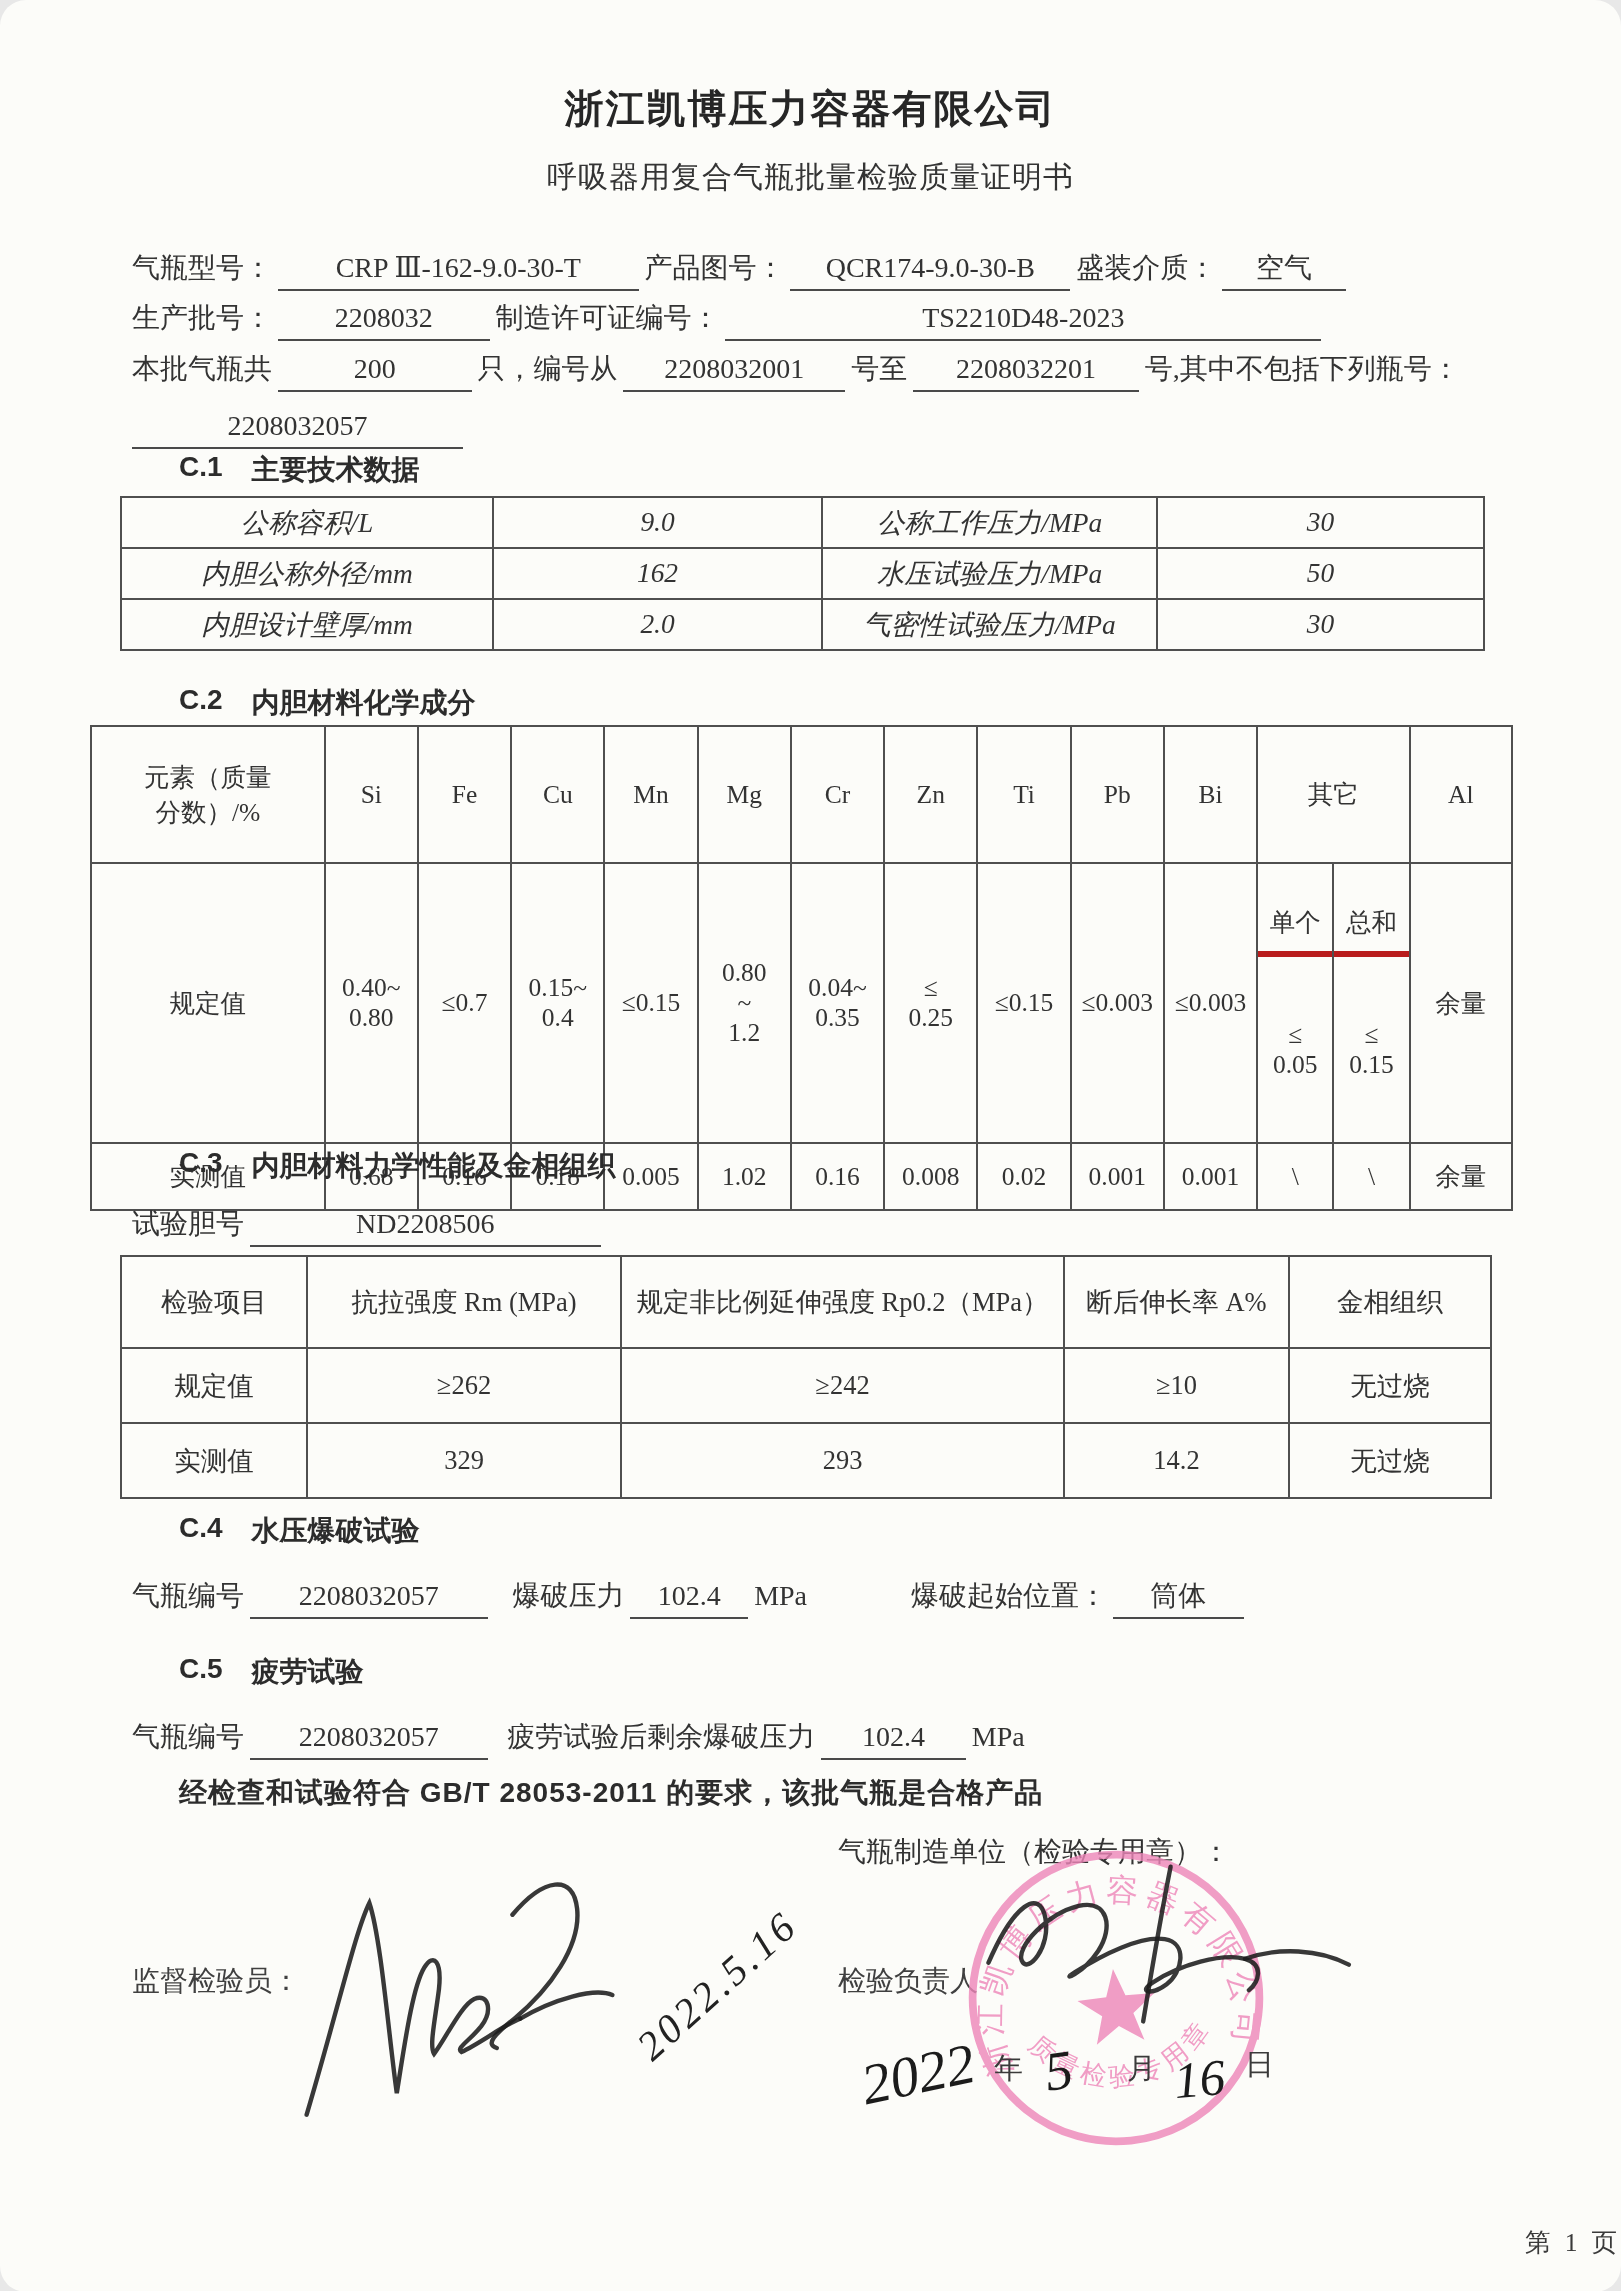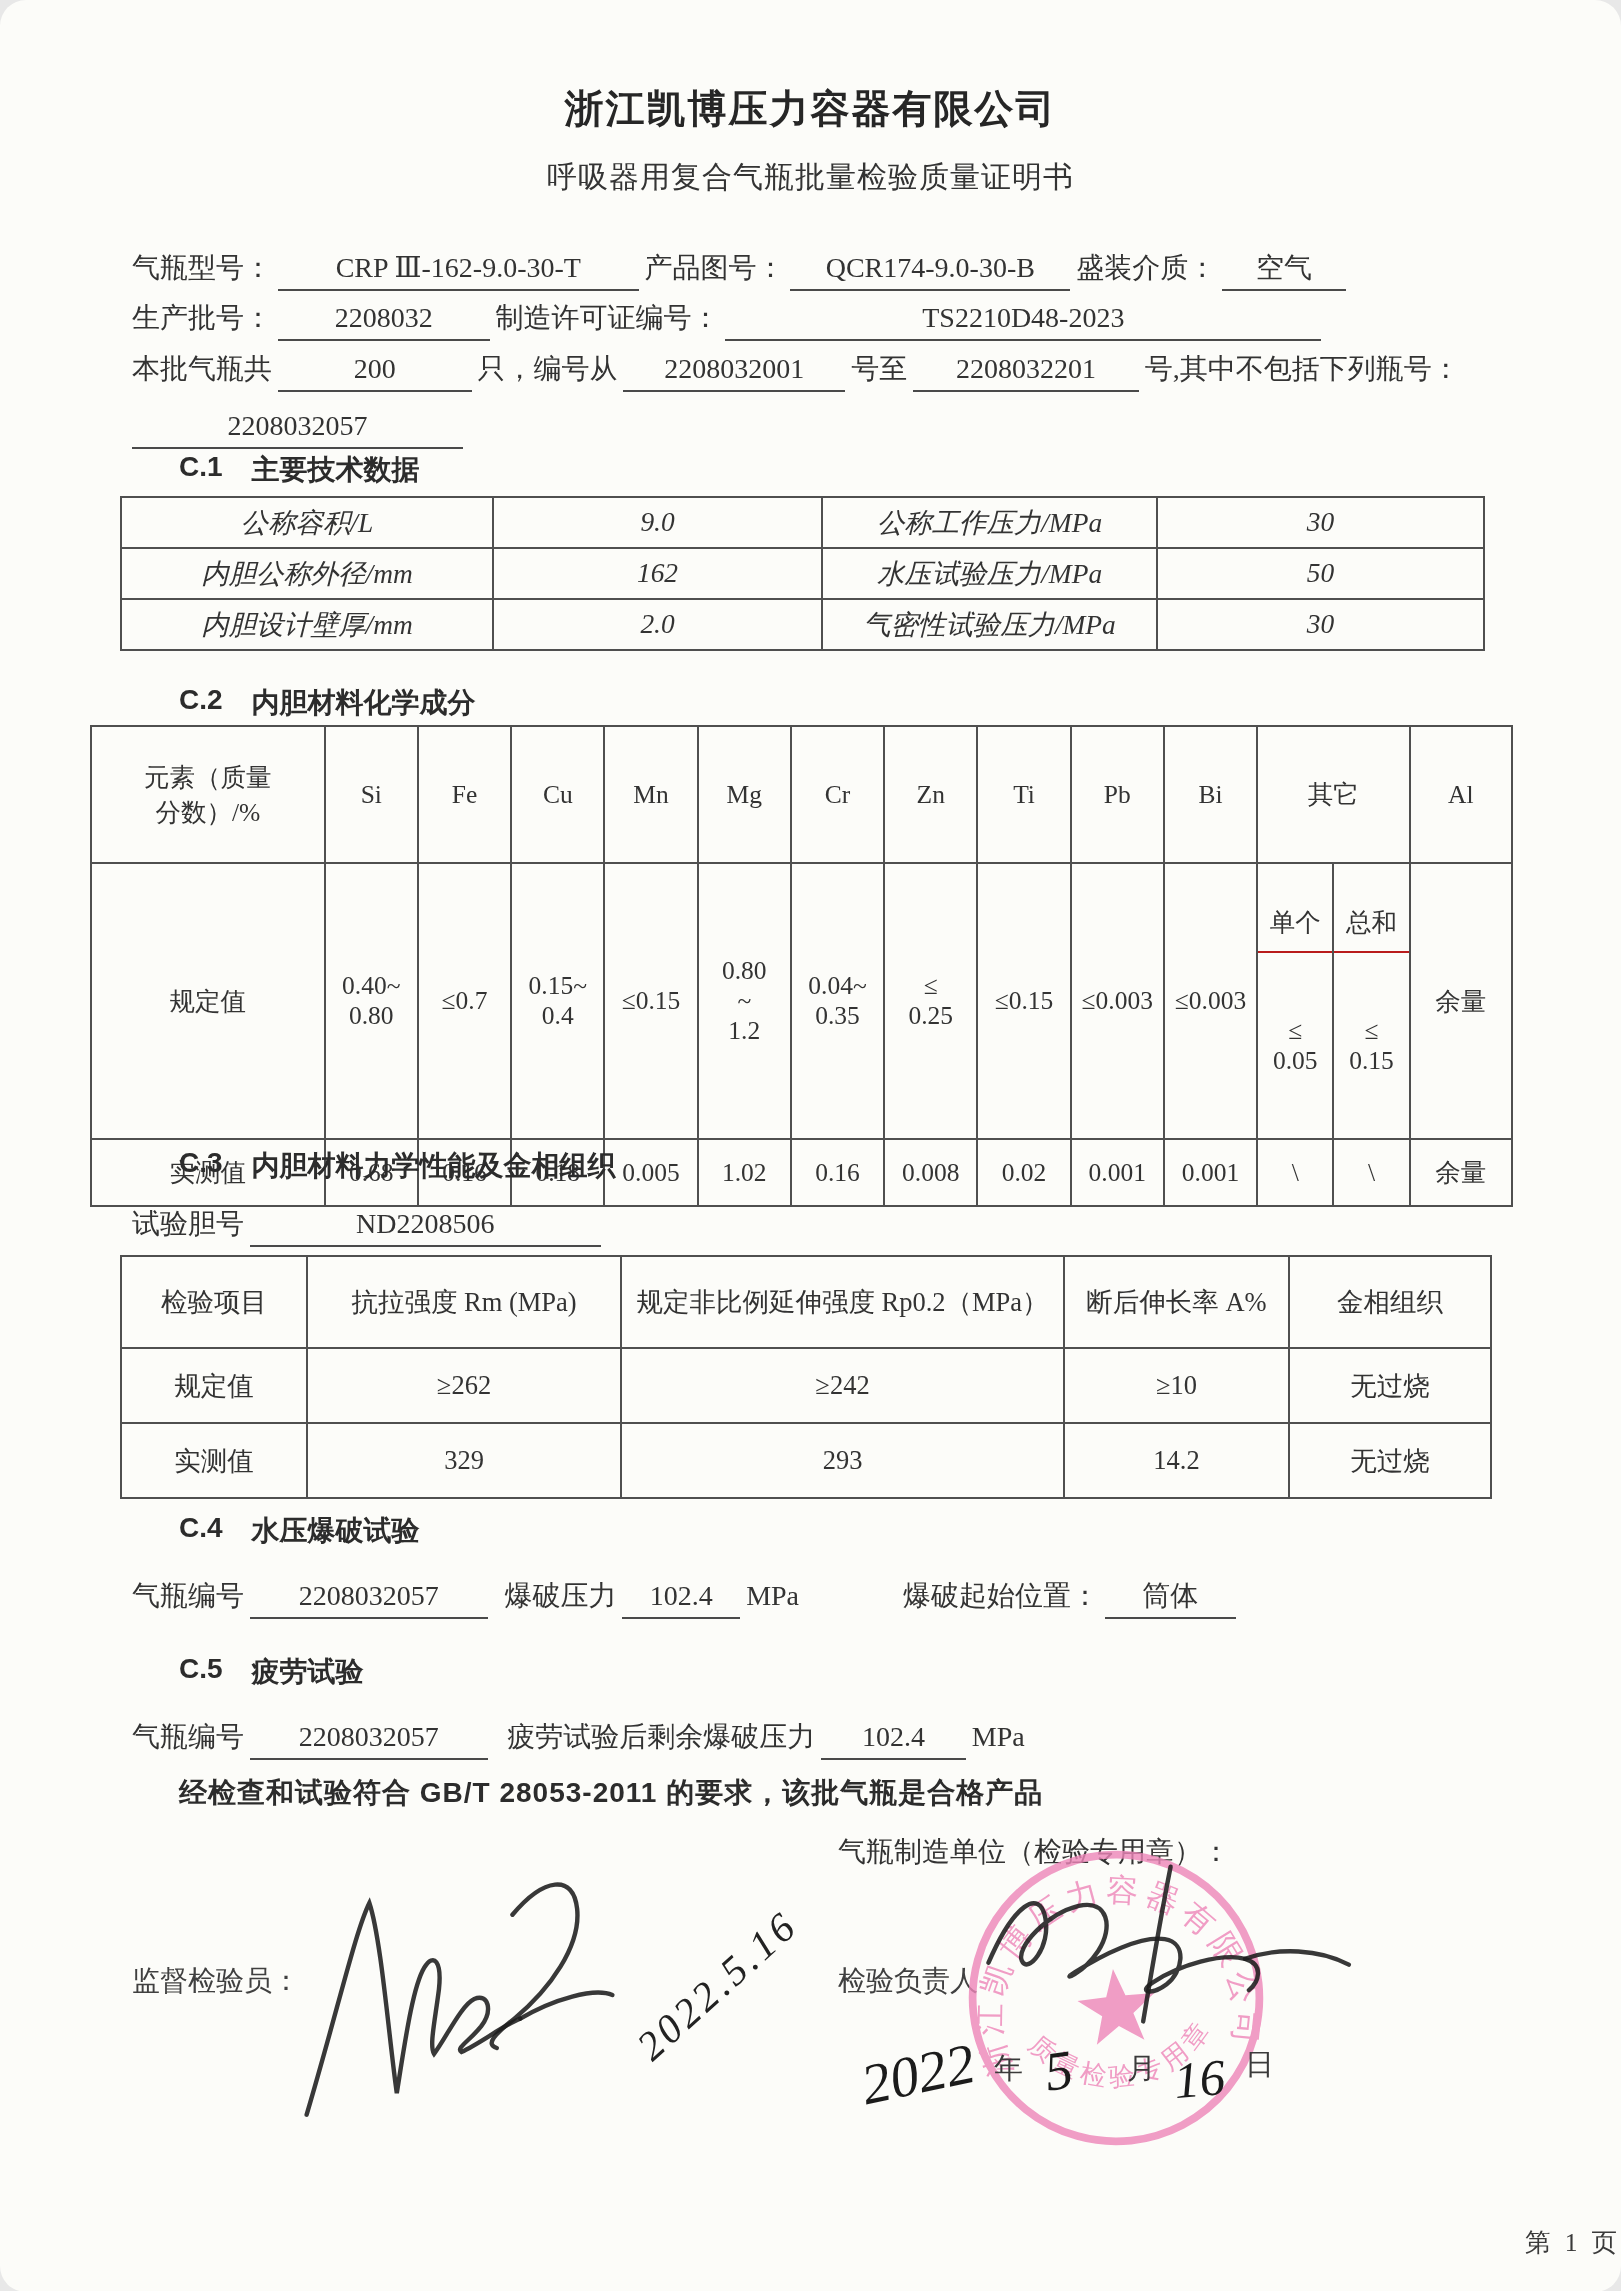--- a/index.html
+++ b/index.html
@@ -46,21 +46,21 @@
   }
   .t1{left:120px;top:496px;width:1364px;font-style:italic;}
   .t1 td{height:45px;font-size:27.4px;}
   .t2{left:90px;top:725px;width:1423px;font-size:25.5px;}
   .t2 td,.t2 th{font-size:25.5px;}
   .t2 .hrow th{height:131px;}
   .t2 .srow td{height:184px;}
   .t2 .mrow td{height:61px;}
   .subcell{padding:0;}
   .subcell .sub-head{
-    height:57px;line-height:57px;border-bottom:2px solid #b91c1c;
+    height:57px;line-height:57px;border-bottom:6px solid #b91c1c;
   }
   .subcell .sub-val{
     height:125px;display:flex;align-items:center;justify-content:center;
     white-space:pre-line;
   }
   .t3{left:120px;top:1255px;width:1370px;}
   .t3 .hrow th{height:86px;}
   .t3 td{height:69px;}
   .conclusion{
     left:179px;top:1774px;
@@ -291,21 +291,21 @@
   </tbody>
     </table>
 
   <div class="abs sec-h" style="top:1512px">
     <span>C.4</span>
     <span>水压爆破试验</span>
   </div>
   <div class="abs fline" style="top:1576px">
     <span>气瓶编号</span>
     <span class="u w235">2208032057</span>
-    <span style="margin-left:11px">爆破压力</span>
+    <span style="margin-left:19px">爆破压力</span>
     <span class="u w112">102.4</span>
     <span>MPa</span>
     <span style="margin-left:98px">爆破起始位置：</span>
     <span class="u w125">筒体</span>
   </div>
 
   <div class="abs sec-h" style="top:1653px">
     <span>C.5</span>
     <span>疲劳试验</span>
   </div>

